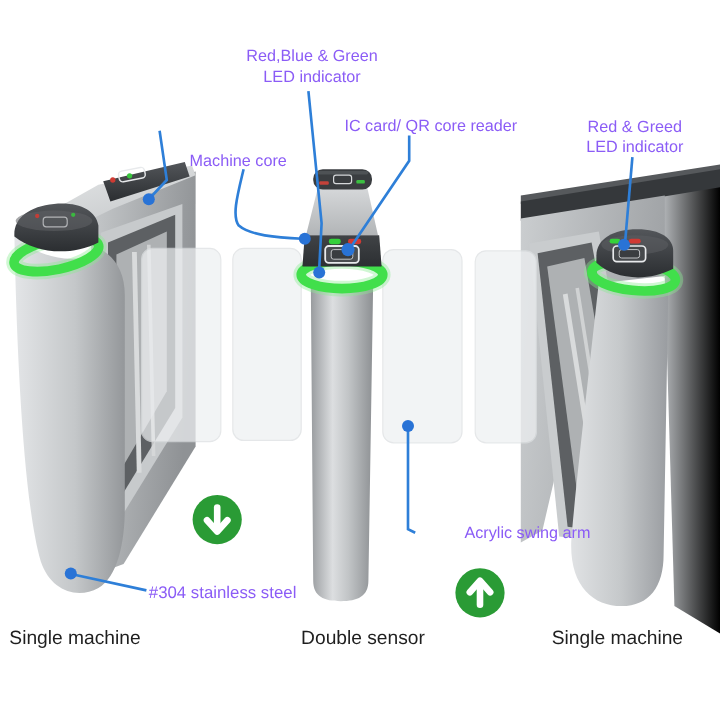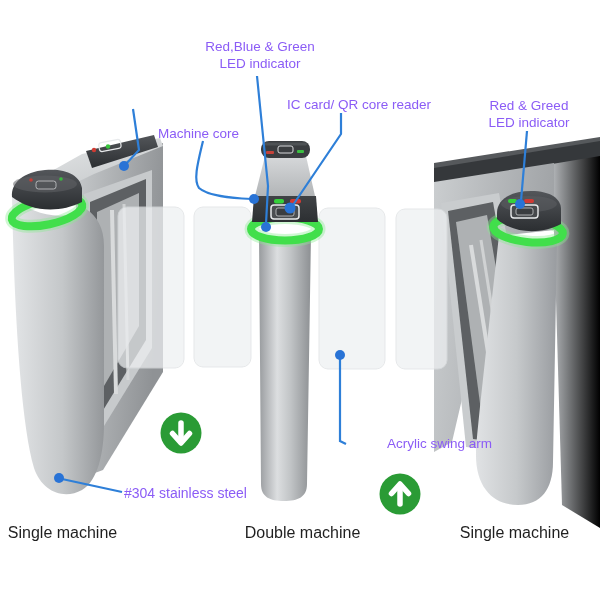--- a/index.html
+++ b/index.html
@@ -190,16 +190,16 @@
 <div class="label center" style="left:478px; top:97px; width:102px;">
   <div>Red &amp; Greed</div>
   <div>LED indicator</div>
 </div>
 
 <div class="label" style="left:124px; top:485px; font-size:14px;">#304 stainless steel</div>
 
 <div class="label" style="left:348px; top:435px;margin-left:39px;">Acrylic swing arm</div>
 
 <div class="caption" style="left:5px; width:115px;">Single machine</div>
-<div class="caption" style="left:240px; width:125px;">Double machine</div>
+<div class="caption" style="left:240px; width:125px;">Double sensor</div>
 <div class="caption" style="left:452px; width:125px;">Single machine</div>
 
 </div>
 
 </body></html>

